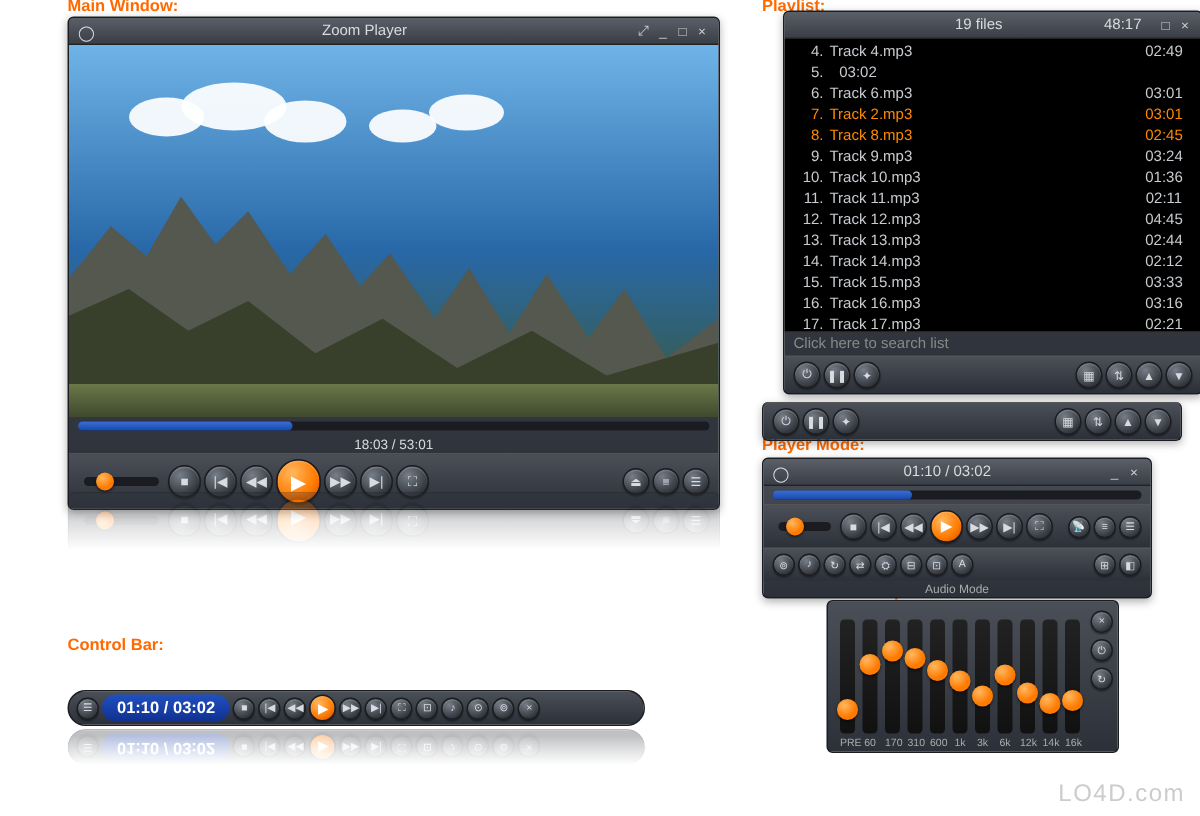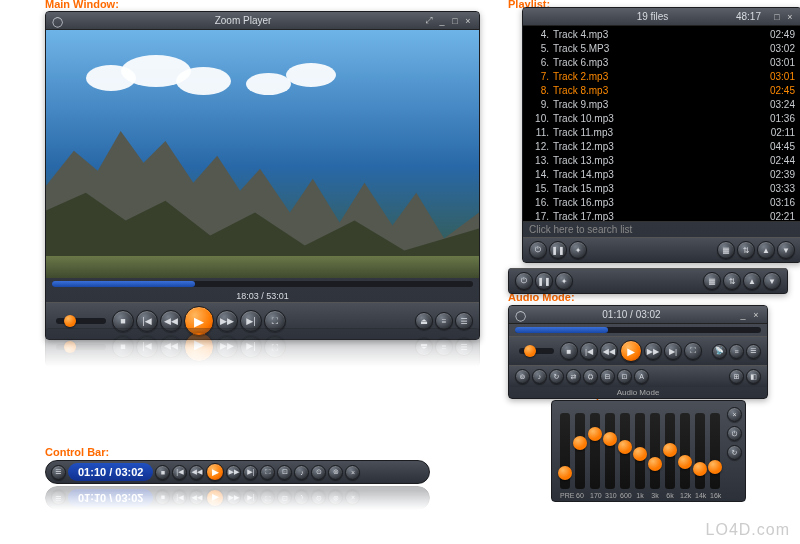--- a/index.html
+++ b/index.html
@@ -102,21 +102,21 @@
 }
 .playlist-list {
   background:#000; color:#c8ccd0;
   font-size:10px; line-height:14px;
   padding: 2px 6px;
   height: 195px; overflow:hidden;
 }
 .playlist-list .row { display:flex; }
 .playlist-list .row .idx { width:20px; text-align:right; margin-right:4px; }
 .playlist-list .row .name { flex:1; }
-.playlist-list .row .dur { width:38px; text-align:right; }
+.playlist-list .row .dur { width:38px; text-align:center; }
 .playlist-list .row.sel .name, .playlist-list .row.sel .dur, .playlist-list .row.sel .idx { color:#ff8a00; }
 .playlist-search {
   color:#888; font-size:10px; padding:2px 6px; border-top:1px solid #333;
 }
 .eq {
   position:absolute; background:linear-gradient(180deg,#4a4f58,#2c3038);
   border:1px solid #1a1c20; border-radius:4px;
   padding: 6px 8px 2px;
 }
 .eq-sliders { display:flex; gap:5px; height:82px; align-items:flex-end; }
@@ -154,23 +154,23 @@
   background:linear-gradient(180deg,#2050c0,#103090);
   color:#fff; font-size:11px; font-weight:bold;
   display:flex; align-items:center; padding:0 10px;
 }
 </style>
 </head>
 <body>
 
 <div class="label-tag" style="left:45px; top:-2px;">Main Window:</div>
 <div class="label-tag" style="left:508px; top:-2px;">Playlist:</div>
-<div class="label-tag" style="left:508px; top:291px;">Audio Mode:</div>
+<div class="label-tag" style="left:508px; top:291px;">Player Mode:</div>
 <div class="label-tag" style="left:585px; top:388px;">Equalizer:</div>
-<div class="label-tag" style="left:45px; top:446px;">Control Bar:</div>
+<div class="label-tag" style="left:45px; top:424px;">Control Bar:</div>
 
 <div class="window" style="left:45px; top:11px; width:435px;">
   <div class="titlebar">
     <span class="left-icon">◯</span>
     <span class="title">Zoom Player</span>
     <span class="winbtn">⤢</span>
     <span class="winbtn">_</span>
     <span class="winbtn">□</span>
     <span class="winbtn">×</span>
   </div>
@@ -236,21 +236,20 @@
     <span class="winbtn">×</span>
   </div>
   <div class="playlist-list" id="plist">
       <div class="row">
         <span class="idx">4.</span>
         <span class="name">Track 4.mp3</span>
         <span class="dur">02:49</span>
       </div>
       <div class="row">
         <span class="idx">5.</span>
-        <span class="name">Track 5.MP3</span>
         <span class="dur">03:02</span>
       </div>
       <div class="row">
         <span class="idx">6.</span>
         <span class="name">Track 6.mp3</span>
         <span class="dur">03:01</span>
       </div>
       <div class="row sel">
         <span class="idx">7.</span>
         <span class="name">Track 2.mp3</span>
@@ -282,21 +281,21 @@
         <span class="dur">04:45</span>
       </div>
       <div class="row">
         <span class="idx">13.</span>
         <span class="name">Track 13.mp3</span>
         <span class="dur">02:44</span>
       </div>
       <div class="row">
         <span class="idx">14.</span>
         <span class="name">Track 14.mp3</span>
-        <span class="dur">02:39</span>
+        <span class="dur">02:12</span>
       </div>
       <div class="row">
         <span class="idx">15.</span>
         <span class="name">Track 15.mp3</span>
         <span class="dur">03:33</span>
       </div>
       <div class="row">
         <span class="idx">16.</span>
         <span class="name">Track 16.mp3</span>
         <span class="dur">03:16</span>

